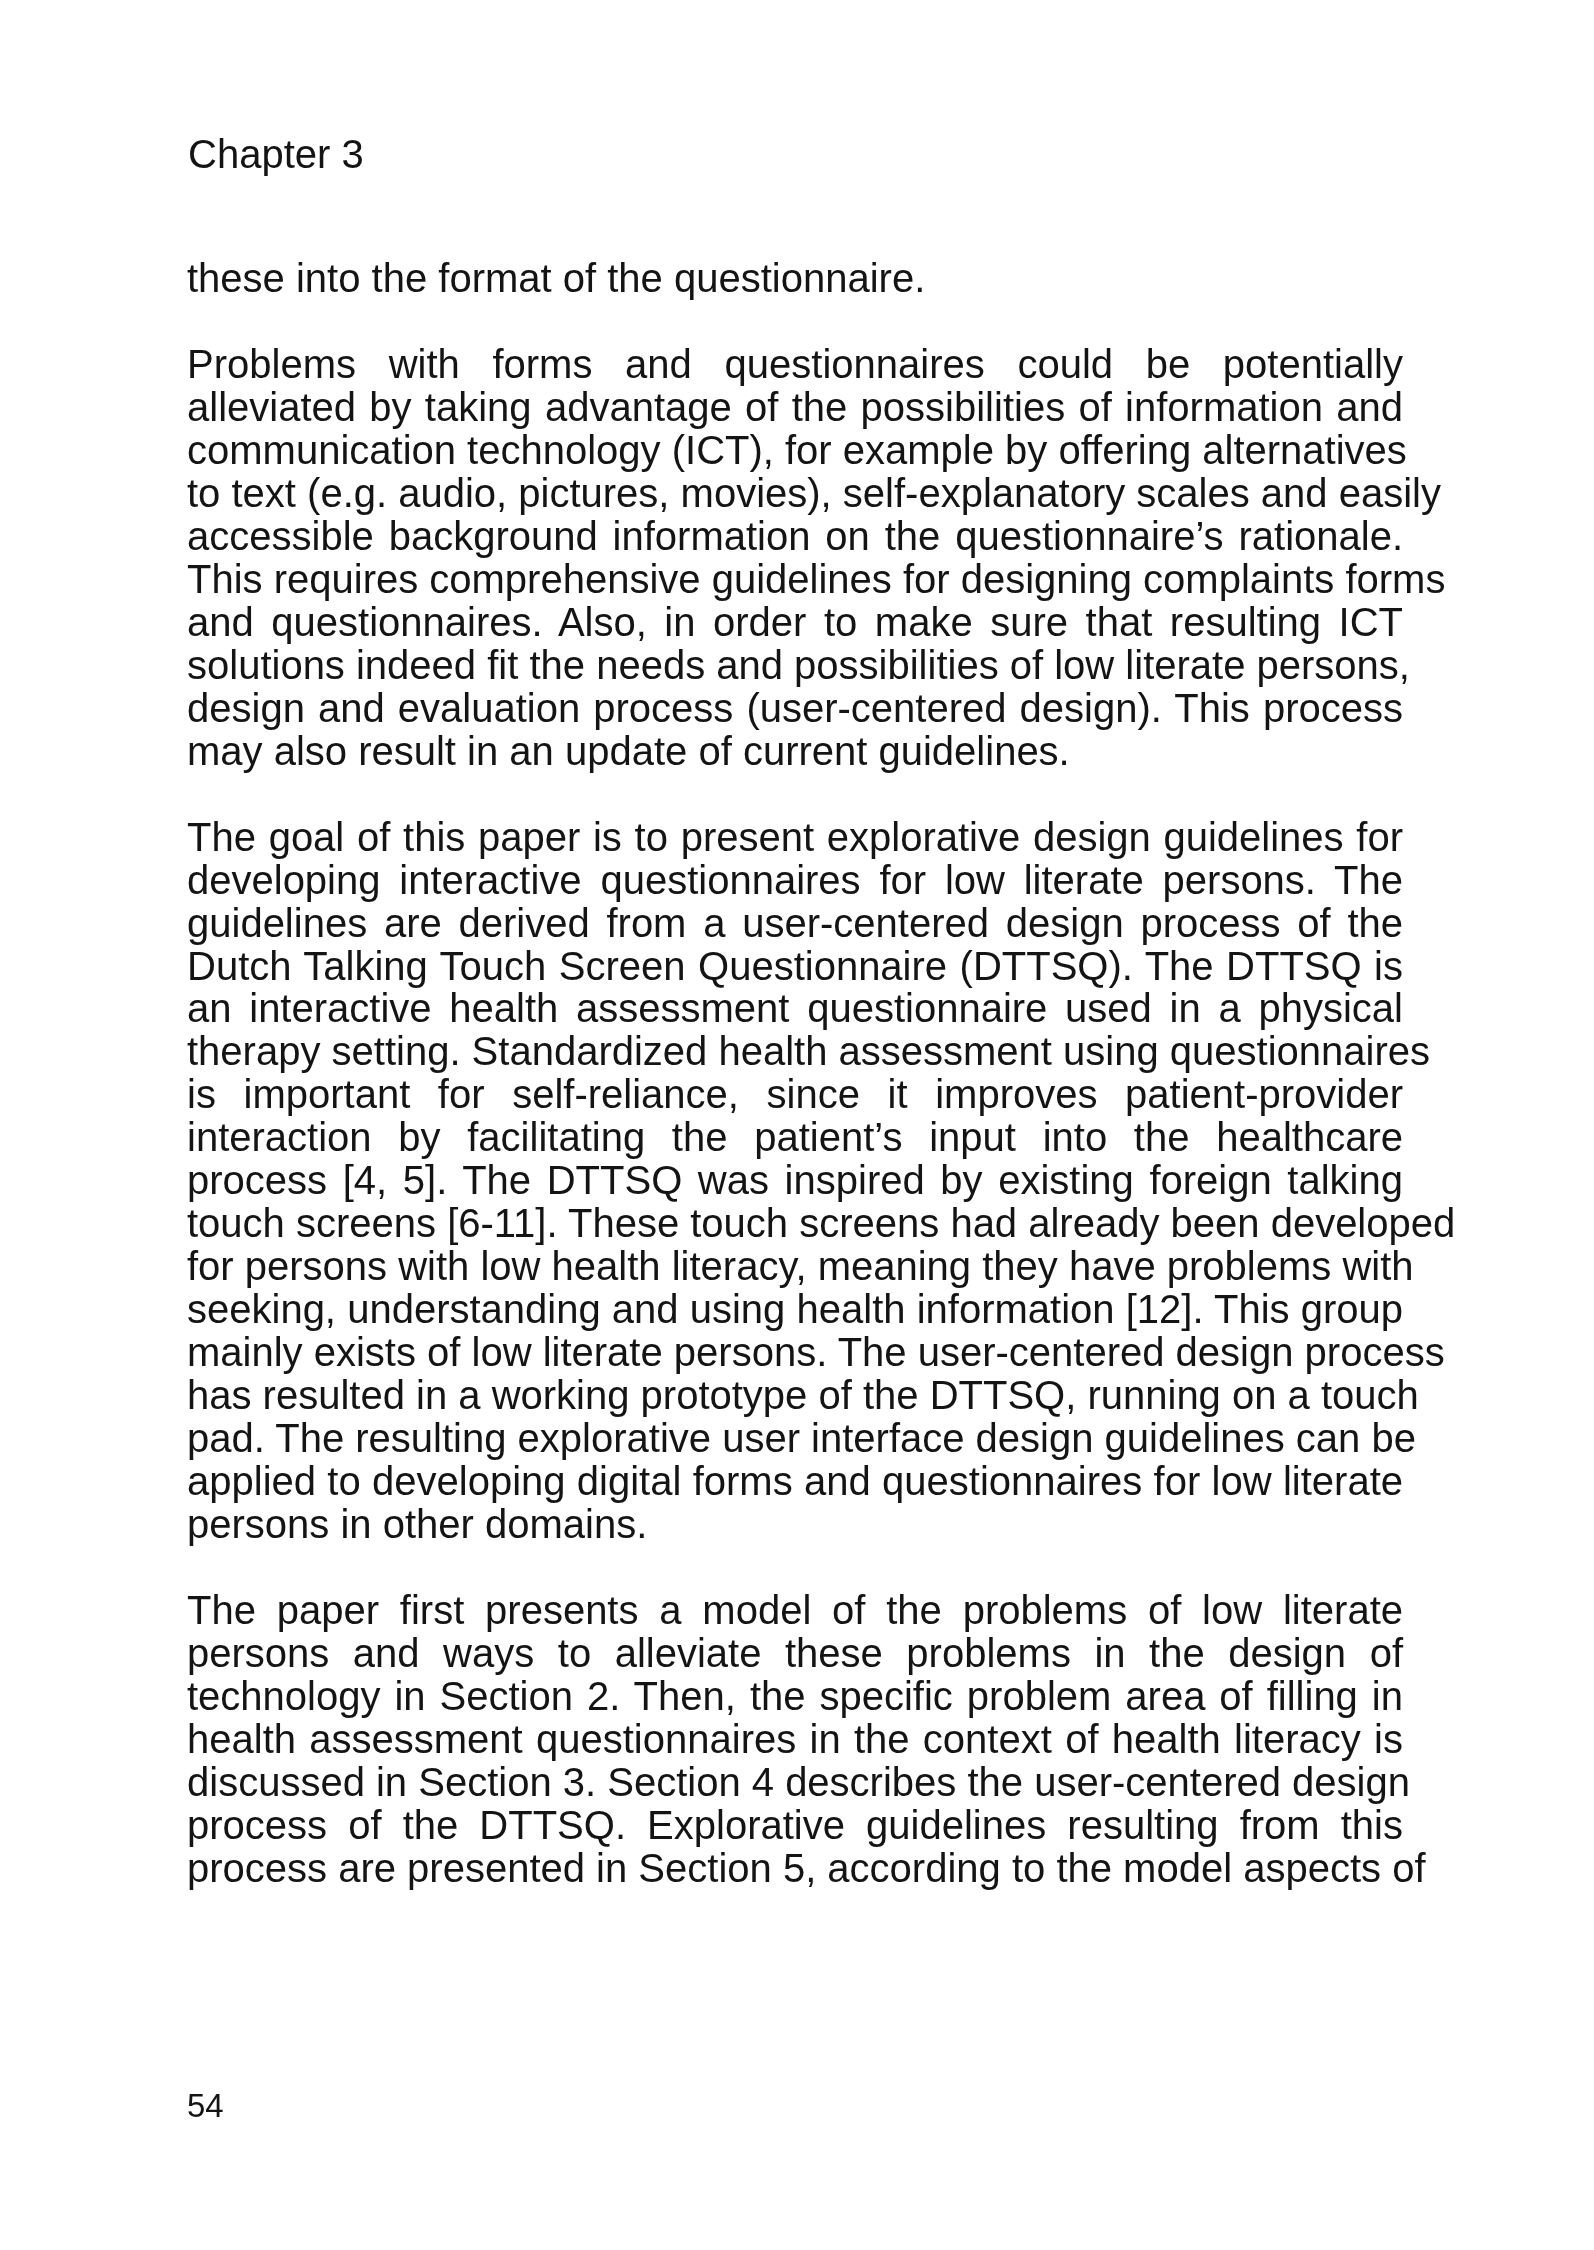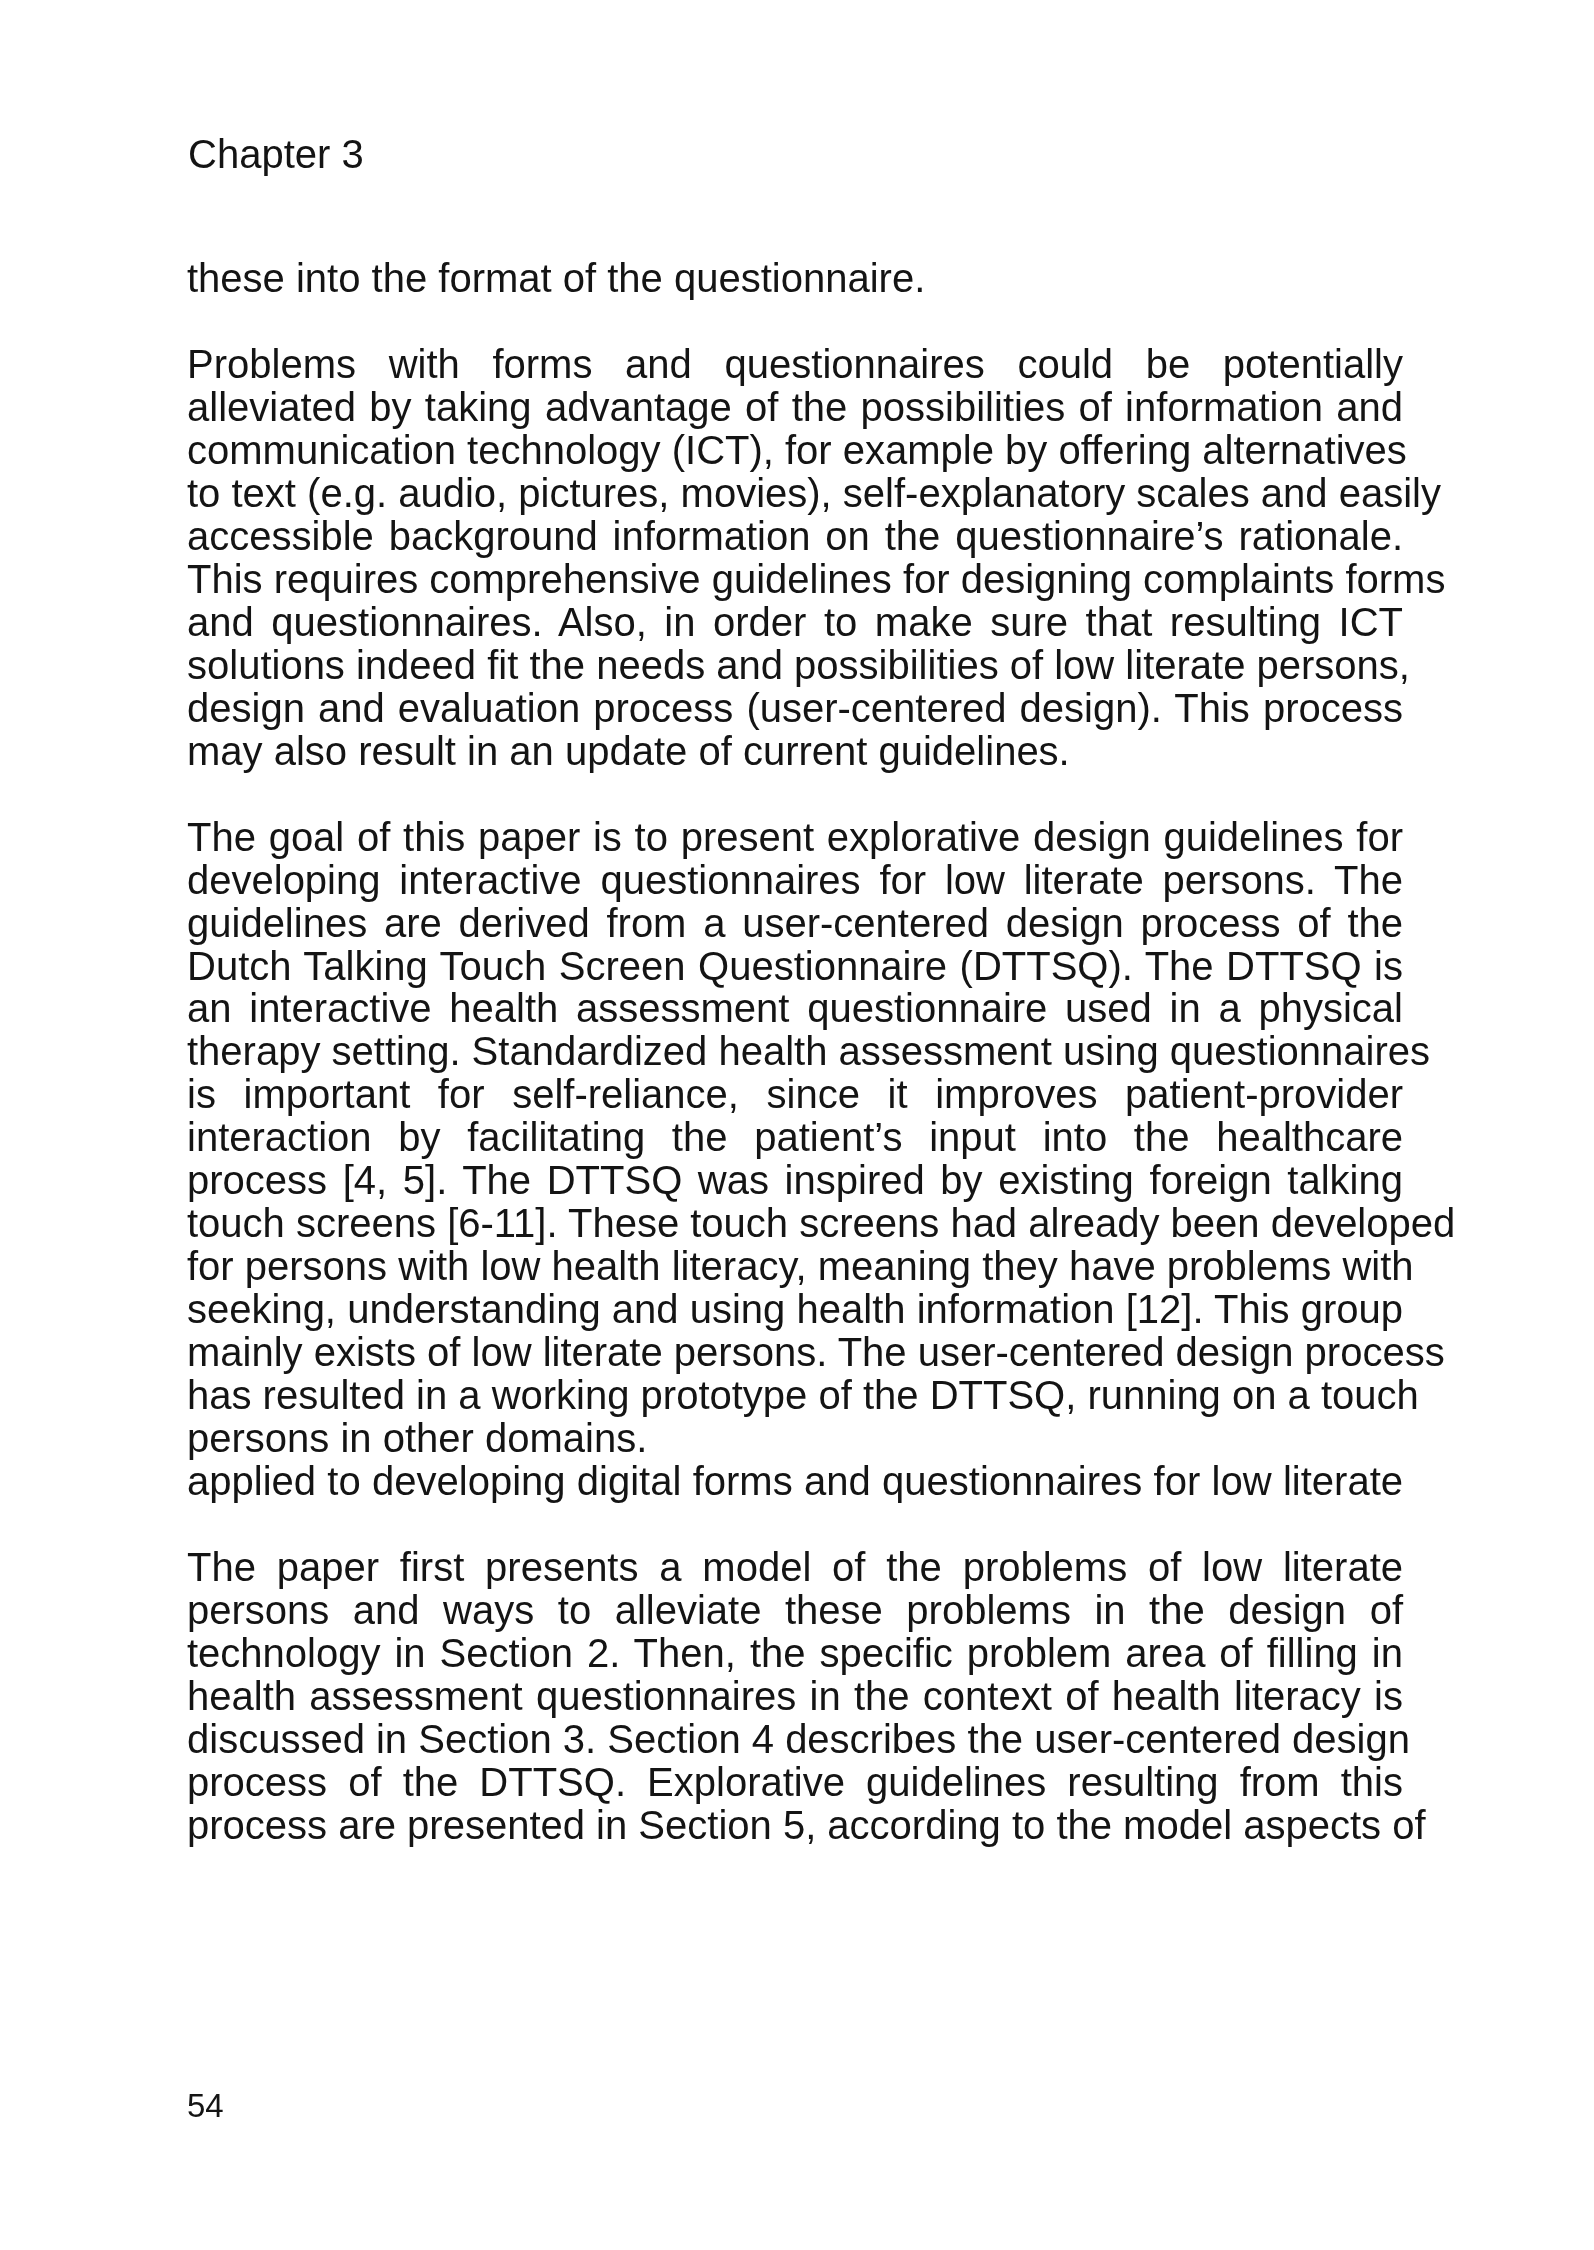--- a/index.html
+++ b/index.html
@@ -85,22 +85,23 @@
       <span class="line">an interactive health assessment questionnaire used in a physical</span>
       <span class="line">therapy setting. Standardized health assessment using questionnaires</span>
       <span class="line">is important for self-reliance, since it improves patient-provider</span>
       <span class="line">interaction by facilitating the patient’s input into the healthcare</span>
       <span class="line">process [4, 5]. The DTTSQ was inspired by existing foreign talking</span>
       <span class="line">touch screens [6-11]. These touch screens had already been developed</span>
       <span class="line">for persons with low health literacy, meaning they have problems with</span>
       <span class="line">seeking, understanding and using health information [12]. This group</span>
       <span class="line">mainly exists of low literate persons. The user-centered design process</span>
       <span class="line">has resulted in a working prototype of the DTTSQ, running on a touch</span>
+      <span class="line">pad. The resulting explorative user interface design guidelines can be</span>
+      <span class="line">applied to developing digital forms and questionnaires for low literate</span>
       <span class="line last">persons in other domains.</span>
-      <span class="line">applied to developing digital forms and questionnaires for low literate</span>
     </div>
     <div class="para">
       <span class="line">The paper first presents a model of the problems of low literate</span>
       <span class="line">persons and ways to alleviate these problems in the design of</span>
       <span class="line">technology in Section 2. Then, the specific problem area of filling in</span>
       <span class="line">health assessment questionnaires in the context of health literacy is</span>
       <span class="line">discussed in Section 3. Section 4 describes the user-centered design</span>
       <span class="line">process of the DTTSQ. Explorative guidelines resulting from this</span>
       <span class="line">process are presented in Section 5, according to the model aspects of</span>
     </div>

